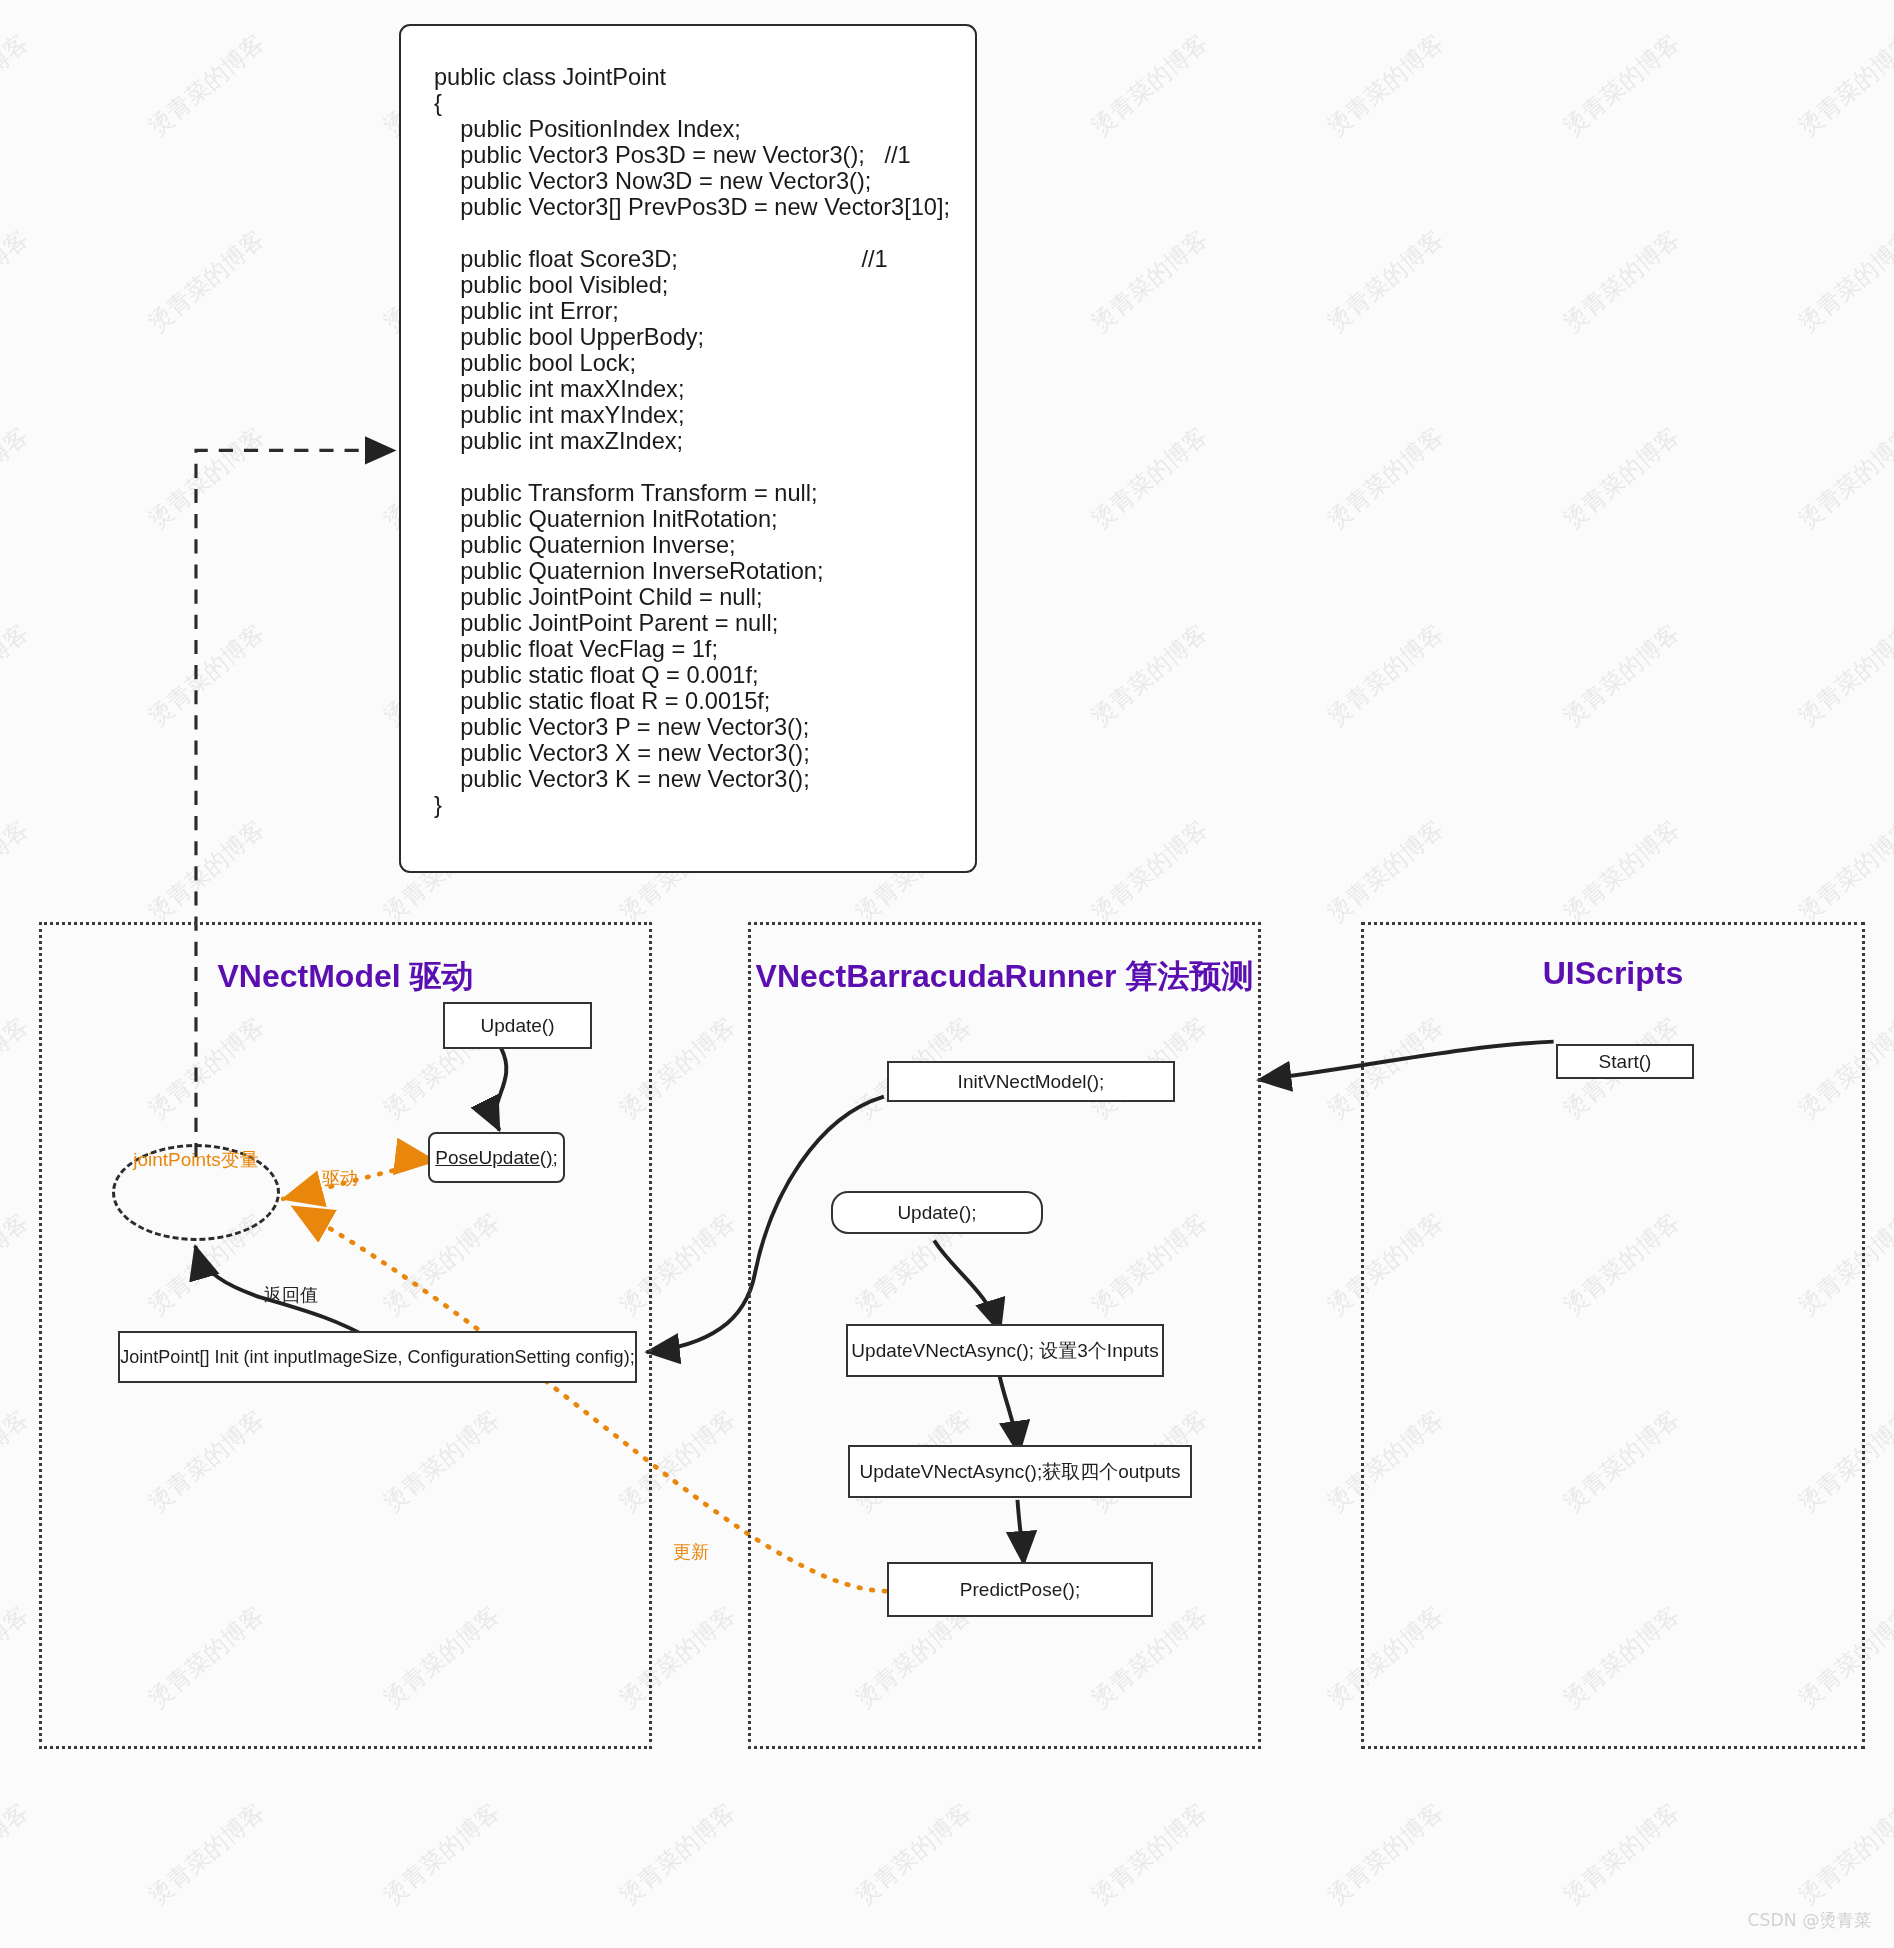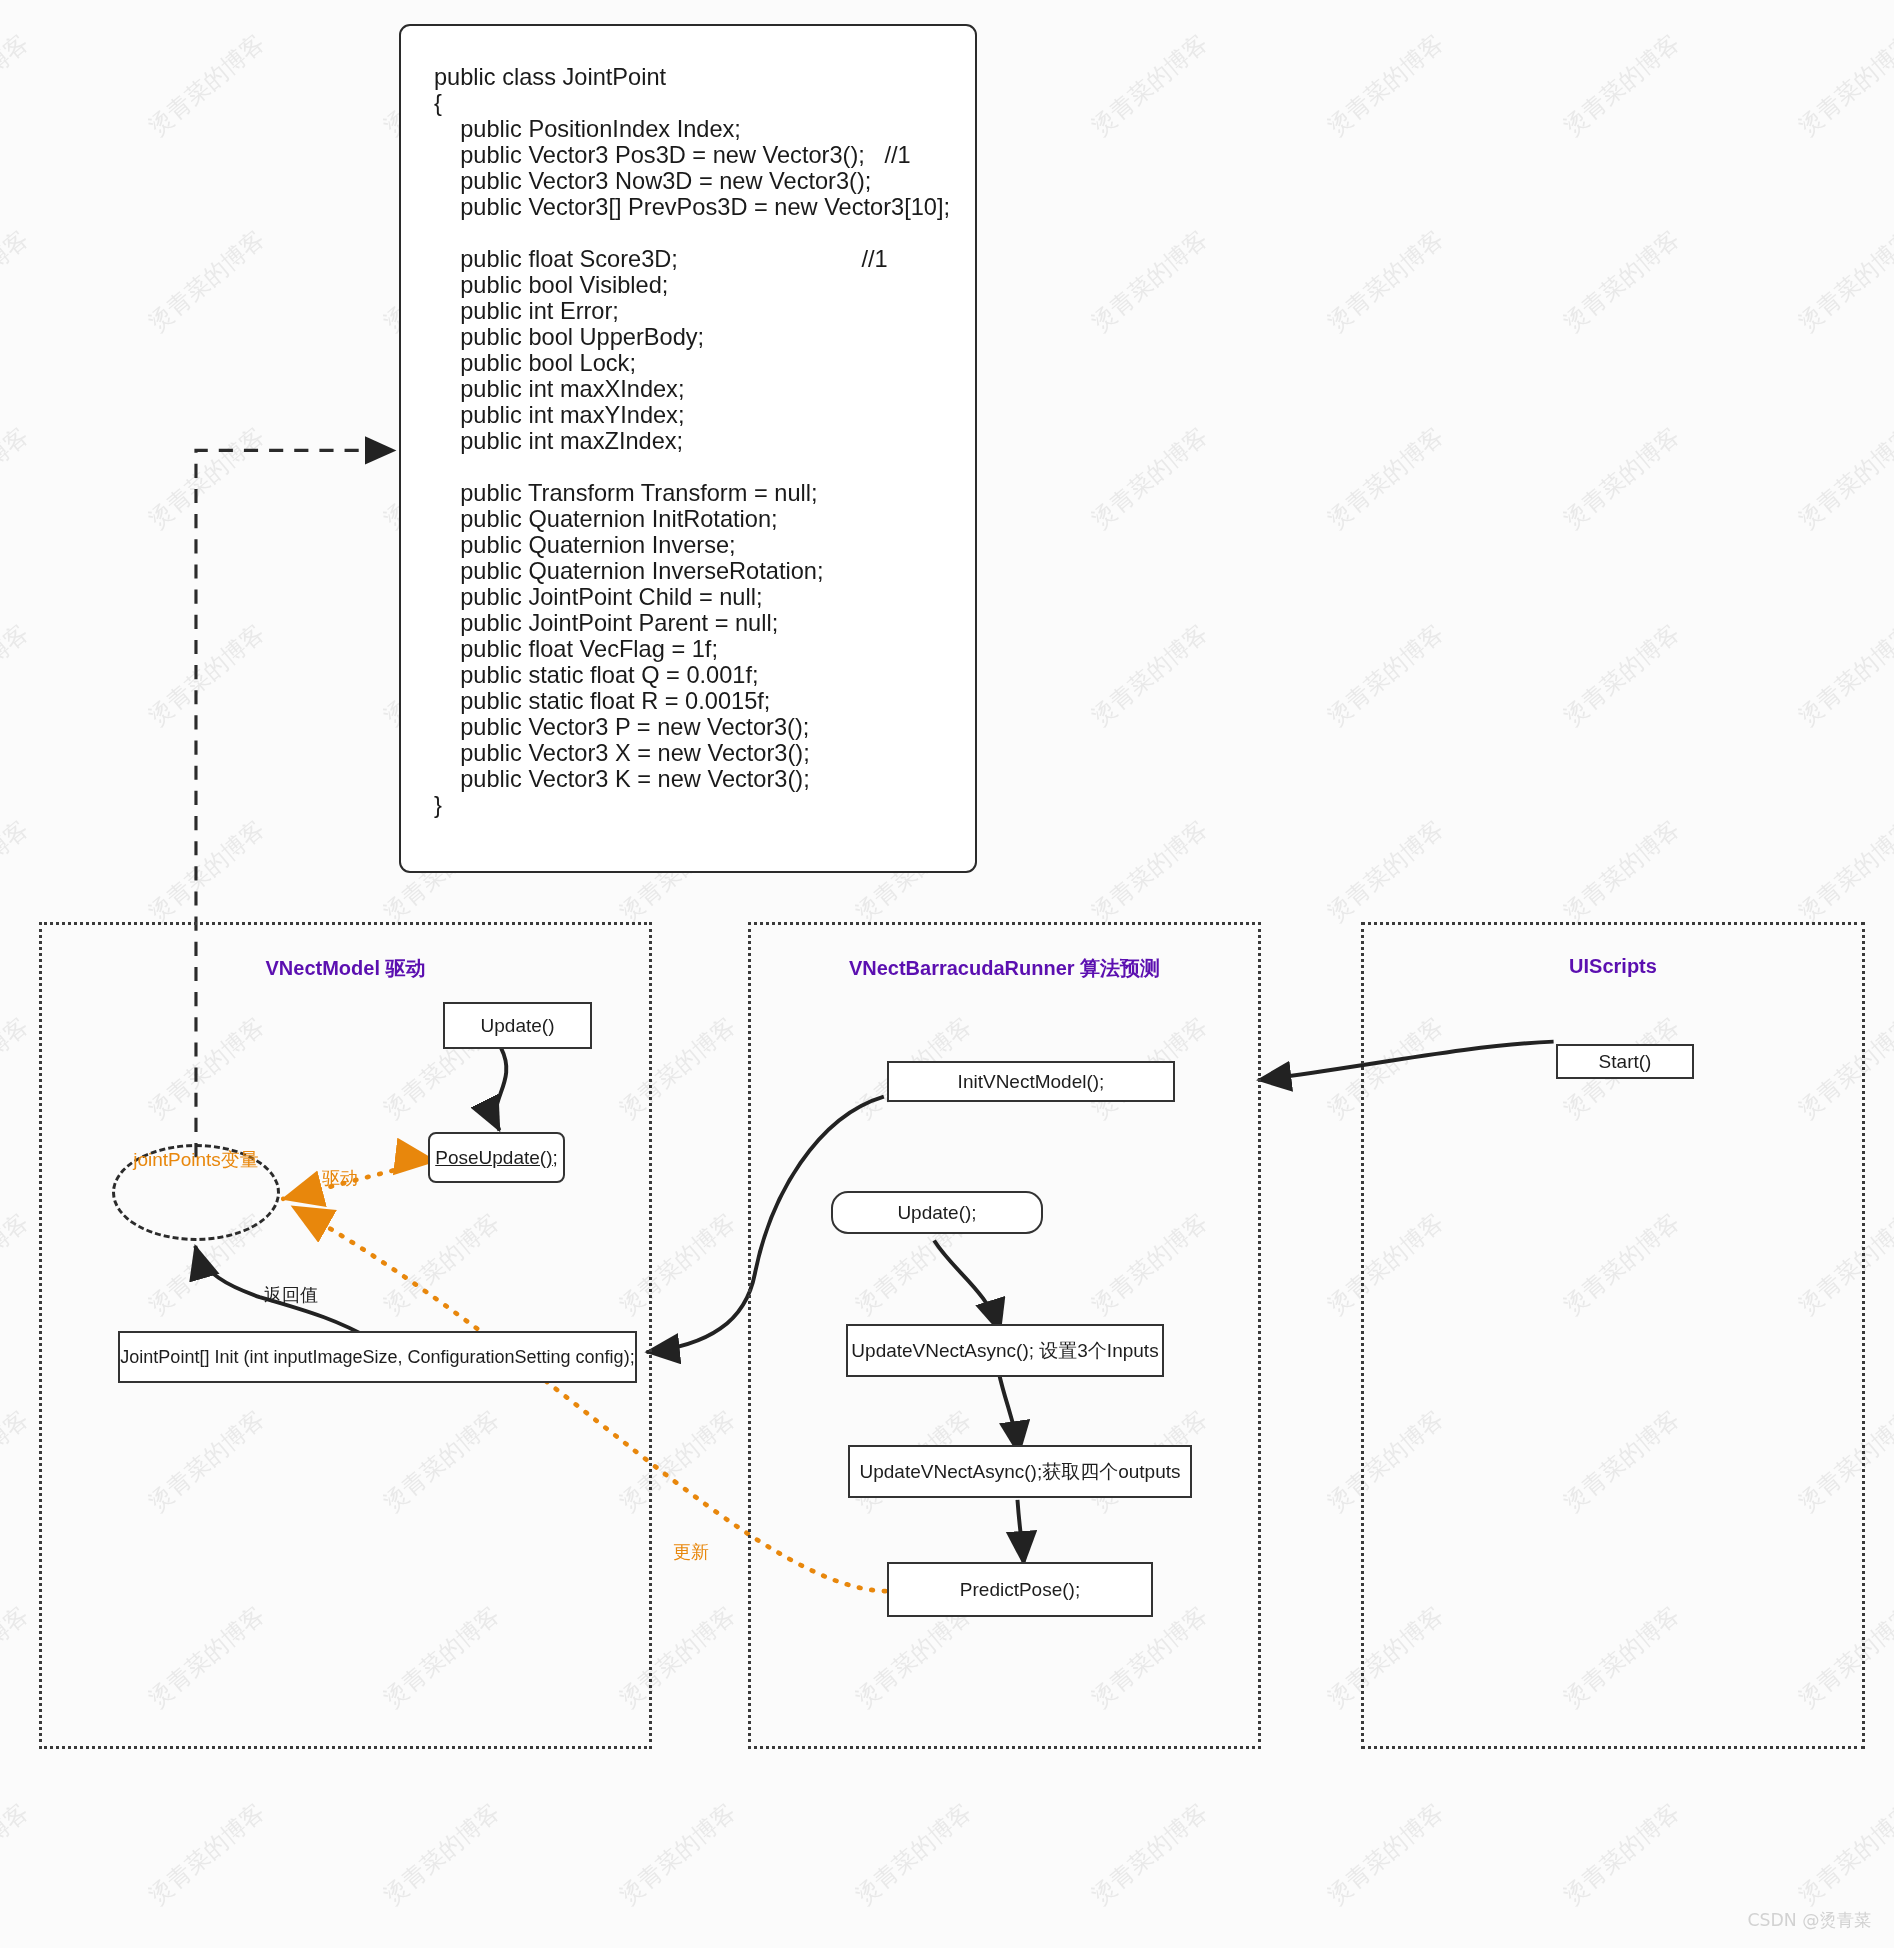--- a/index.html
+++ b/index.html
@@ -38,21 +38,21 @@
     font-size:23.6px;line-height:26px;color:#1a1a1a;
     white-space:pre;
   }
   
   .group{
     position:absolute;box-sizing:border-box;
     border:3.1px dotted #3a3a3a;background:transparent;z-index:2;
   }
   .group-title{
     position:absolute;width:100%;top:30px;left:0;text-align:center;
-    color:#5b0fb0;font-weight:bold;font-size:20px;
+    color:#5b0fb0;font-weight:bold;font-size:32px;
     font-family:"Liberation Sans","DejaVu Sans",sans-serif;
   }
   
   .node{
     position:absolute;box-sizing:border-box;
     background:#ffffff;border:2.4px solid #333333;
     display:flex;align-items:center;justify-content:center;
     font-size:19px;color:#1d1d1d;z-index:4;text-align:center;
     font-family:"Liberation Sans","DejaVu Sans",sans-serif;
   }

